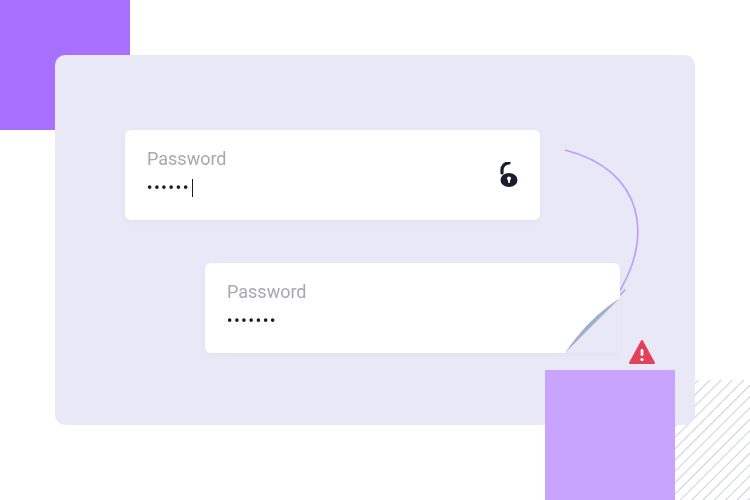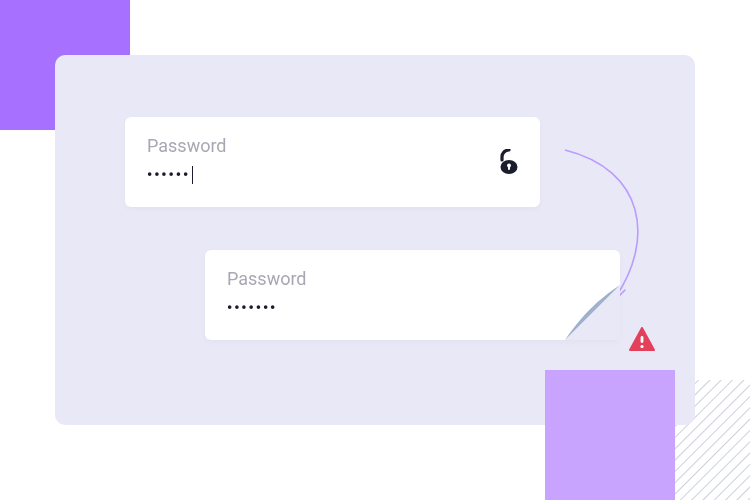--- a/index.html
+++ b/index.html
@@ -46,20 +46,21 @@
     background: #e9e8f6;
     border-radius: 10px;
     z-index: 2;
   }
   .field {
     position: absolute;
     background: #ffffff;
     border-radius: 6px;
     padding: 18px 22px 18px 22px;
     box-shadow: 0 2px 6px rgba(0,0,0,0.03);
+    margin-top: 13px;
   }
   .field-top {
     top: 62px;
     left: 70px;
     width: 415px;
     height: 90px;
   }
   .field-bottom {
     top: 195px;
     left: 150px;

